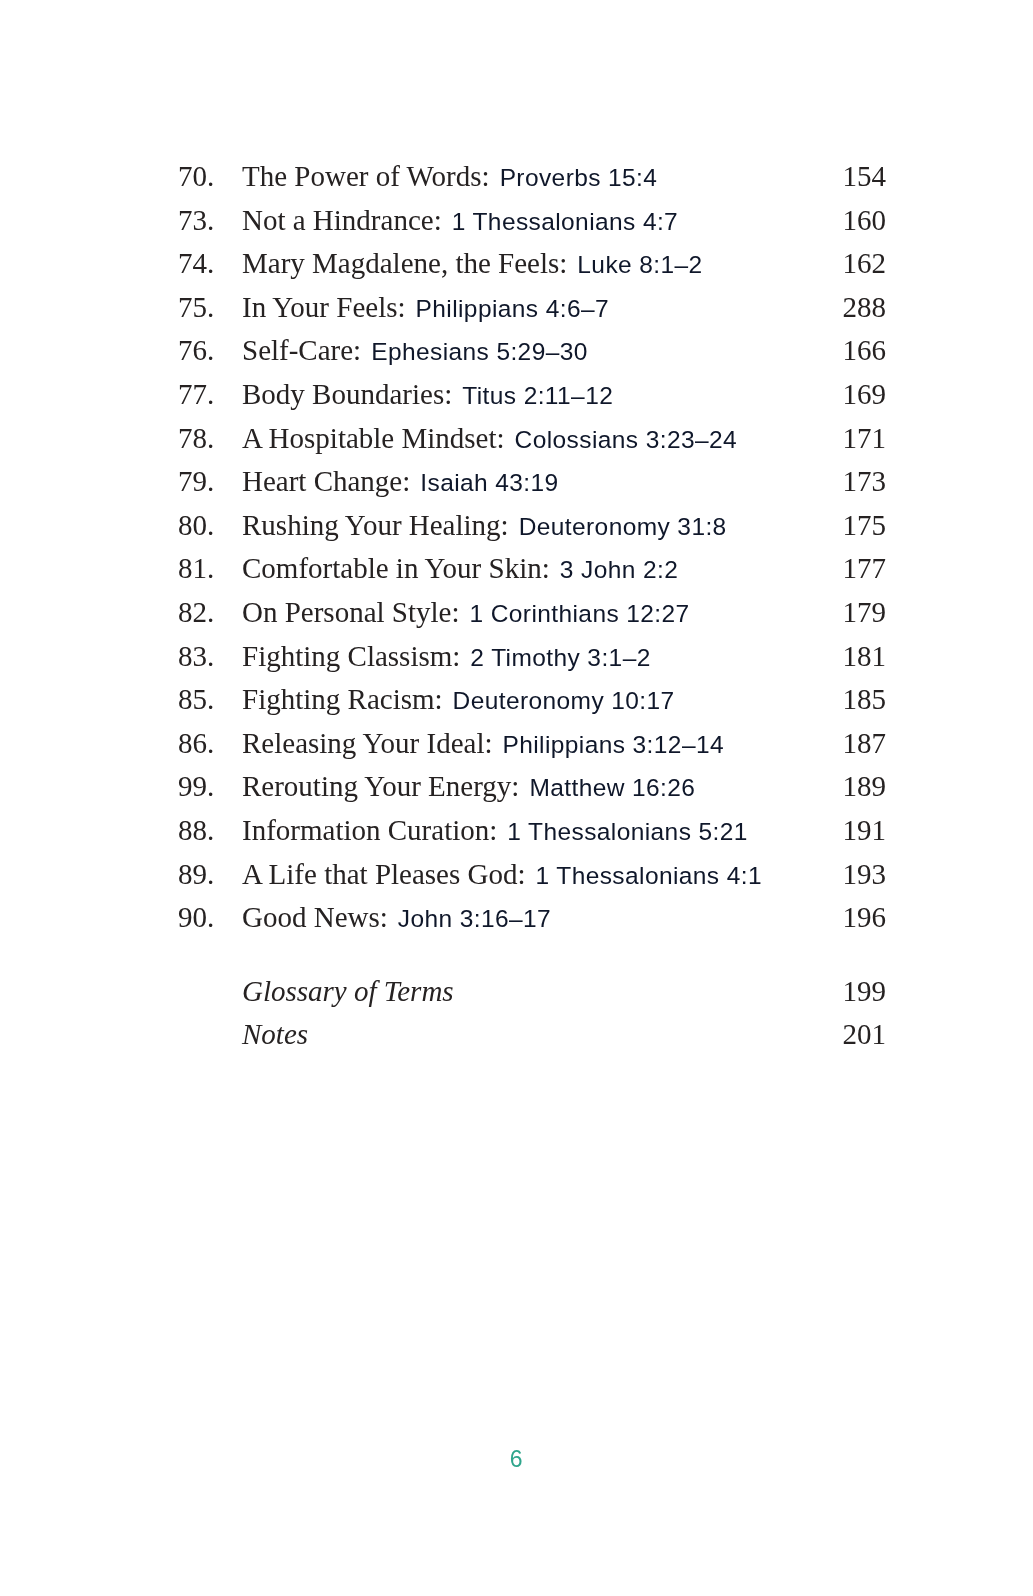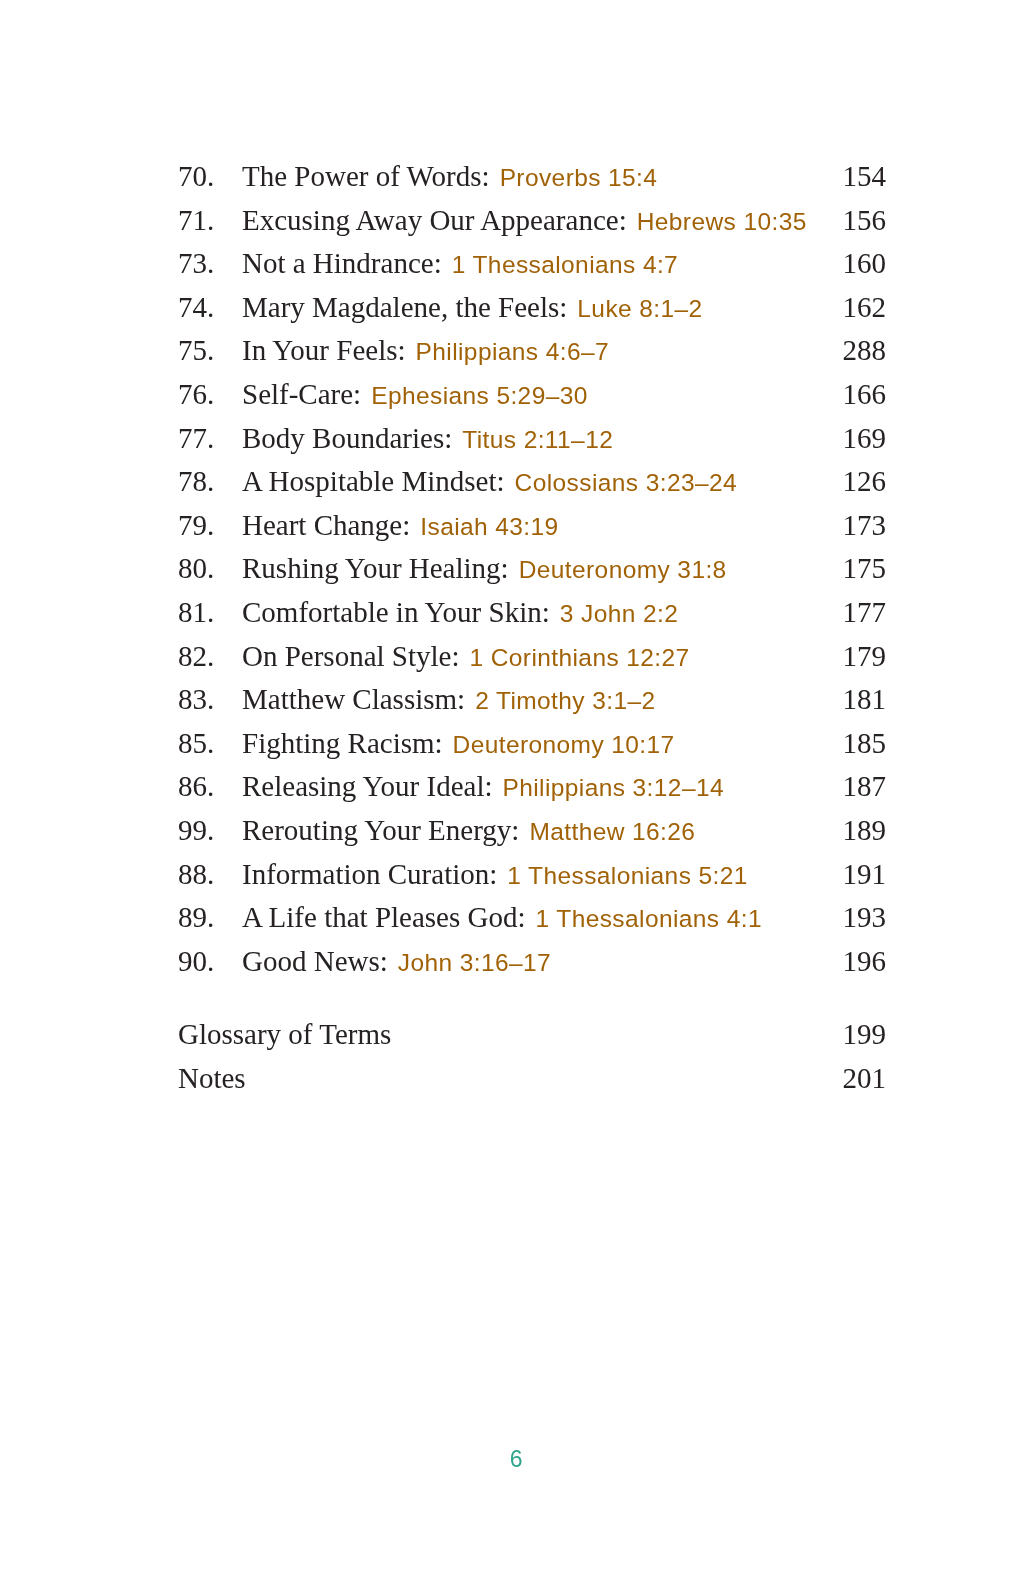--- a/index.html
+++ b/index.html
@@ -34,32 +34,34 @@
     width: 64px;
     flex: 0 0 auto;
   }
   .toc-row .entry-text {
     margin: 0;
     padding: 0;
   }
   .toc-row .ref {
     font-family: "Liberation Sans", sans-serif;
     font-size: 24.5px;
-    color: #a16207;
+    color: #0f172a;
     margin-left: 10px;
     letter-spacing: 0.4px;
   }
   .toc-row .pg {
     margin-left: auto;
     flex: 0 0 auto;
   }
   .back-matter {
     margin-top: 30px;
   }
   .back-matter .toc-row .entry-text {
+    margin-left: 64px;
+    font-style: italic;
   }
   .footer {
     position: absolute;
     top: 1444px;
     left: 0;
     width: 100%;
     text-align: center;
     font-family: "Liberation Sans", sans-serif;
     font-size: 23px;
     line-height: 30px;
@@ -74,25 +76,20 @@
 
   <div class="content">
 
     <div>
   <div class="toc-row">
     <span class="num">70.</span>
     <p class="entry-text"><span class="title">The Power of Words:</span><span class="ref">Proverbs 15:4</span></p>
     <span class="pg">154</span>
   </div>
 
-  <div class="toc-row">
-    <span class="num">71.</span>
-    <p class="entry-text"><span class="title">Excusing Away Our Appearance:</span><span class="ref">Hebrews 10:35</span></p>
-    <span class="pg">156</span>
-  </div>
 
 
   <div class="toc-row">
     <span class="num">73.</span>
     <p class="entry-text"><span class="title">Not a Hindrance:</span><span class="ref">1 Thessalonians 4:7</span></p>
     <span class="pg">160</span>
   </div>
 
   <div class="toc-row">
     <span class="num">74.</span>
@@ -114,21 +111,21 @@
 
   <div class="toc-row">
     <span class="num">77.</span>
     <p class="entry-text"><span class="title">Body Boundaries:</span><span class="ref">Titus 2:11–12</span></p>
     <span class="pg">169</span>
   </div>
 
   <div class="toc-row">
     <span class="num">78.</span>
     <p class="entry-text"><span class="title">A Hospitable Mindset:</span><span class="ref">Colossians 3:23–24</span></p>
-    <span class="pg">126</span>
+    <span class="pg">171</span>
   </div>
 
   <div class="toc-row">
     <span class="num">79.</span>
     <p class="entry-text"><span class="title">Heart Change:</span><span class="ref">Isaiah 43:19</span></p>
     <span class="pg">173</span>
   </div>
 
   <div class="toc-row">
     <span class="num">80.</span>
@@ -143,21 +140,21 @@
   </div>
 
   <div class="toc-row">
     <span class="num">82.</span>
     <p class="entry-text"><span class="title">On Personal Style:</span><span class="ref">1 Corinthians 12:27</span></p>
     <span class="pg">179</span>
   </div>
 
   <div class="toc-row">
     <span class="num">83.</span>
-    <p class="entry-text"><span class="title">Matthew Classism:</span><span class="ref">2 Timothy 3:1–2</span></p>
+    <p class="entry-text"><span class="title">Fighting Classism:</span><span class="ref">2 Timothy 3:1–2</span></p>
     <span class="pg">181</span>
   </div>
 
 
   <div class="toc-row">
     <span class="num">85.</span>
     <p class="entry-text"><span class="title">Fighting Racism:</span><span class="ref">Deuteronomy 10:17</span></p>
     <span class="pg">185</span>
   </div>
 

